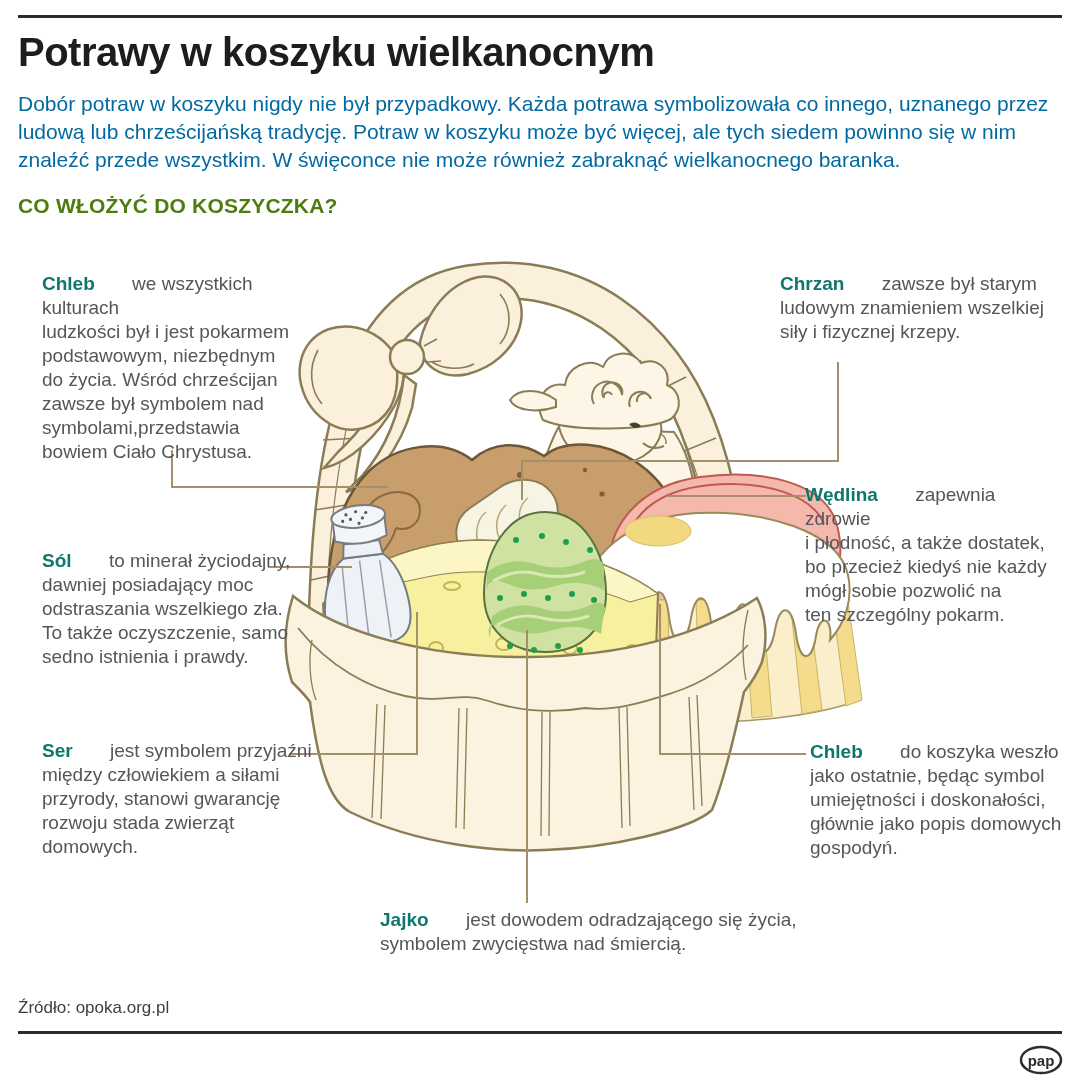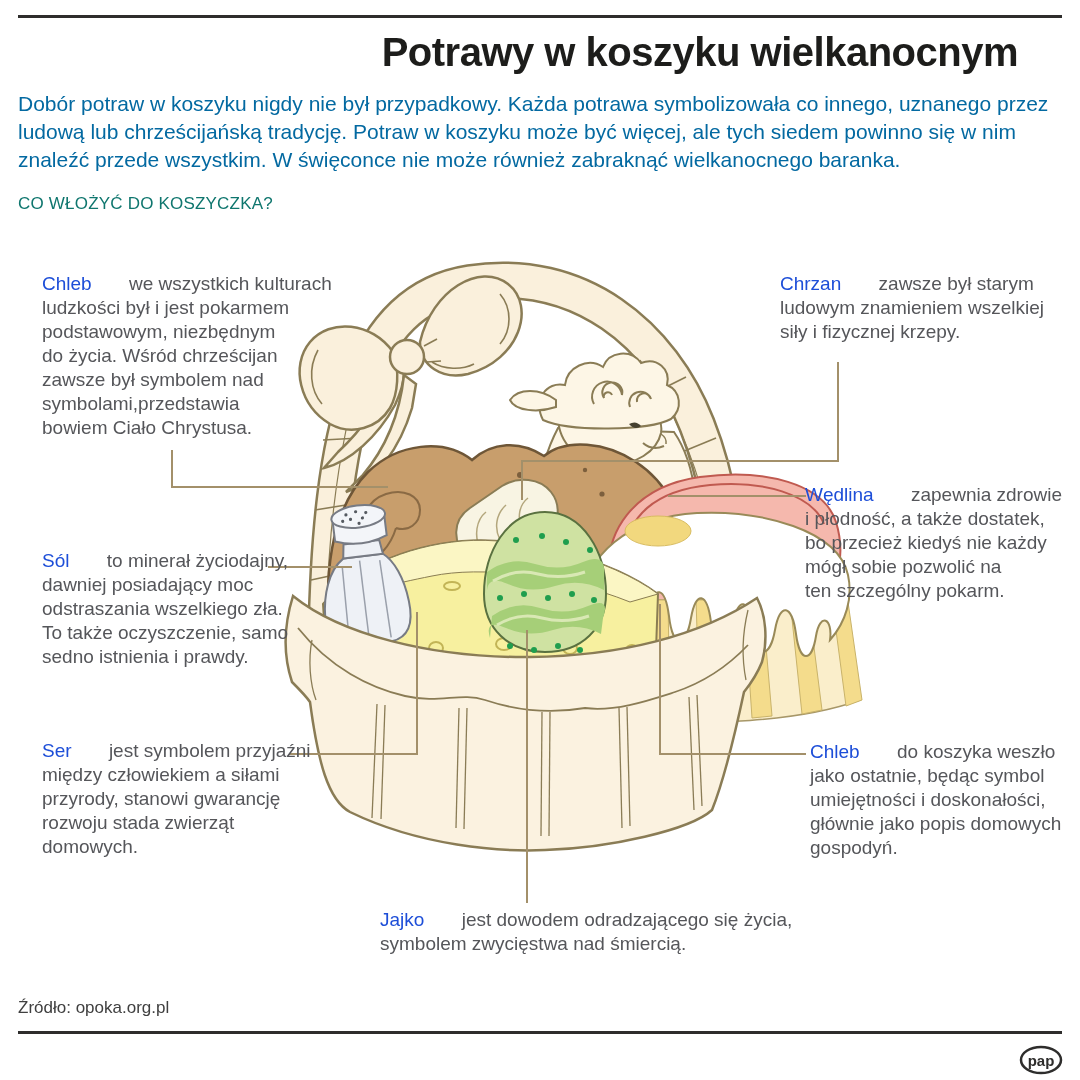--- a/index.html
+++ b/index.html
@@ -1,24 +1,24 @@
 <!DOCTYPE html>
 <html><head>
 <meta charset="utf-8">
 <style>
   html,body{margin:0;padding:0;background:#ffffff;}
   body{width:1080px;height:1080px;position:relative;font-family:"Liberation Sans","DejaVu Sans",sans-serif;overflow:hidden;}
   .rule{position:absolute;left:18px;width:1044px;height:3px;background:#2e2d2c;}
   #rule-top{top:15px;}
   #rule-bottom{top:1031px;}
-  #title{position:absolute;left:18px;top:30px;width:1000px;font-size:40px;font-weight:700;color:#1d1d1b;letter-spacing:-0.5px;text-align:right;}
+  #title{position:absolute;left:18px;top:30px;width:1000px;font-size:40px;font-weight:700;color:#1d1d1b;letter-spacing:-0.5px;}
   #intro{position:absolute;left:18px;top:90px;width:1046px;font-size:21px;line-height:28px;color:#0369a1;}
-  #section-heading{position:absolute;left:18px;top:194px;font-size:17px;font-weight:400;color:#0f766e;letter-spacing:.2px;}
+  #section-heading{position:absolute;left:18px;top:194px;font-size:21px;font-weight:700;color:#4d7c0f;letter-spacing:.2px;}
   .item{position:absolute;font-size:19px;line-height:24px;color:#55565a;z-index:3;}
-  .item b{color:#1d4ed8;font-weight:400;margin-right:.28em;}
+  .item b{color:#0f766e;font-weight:700;margin-right:.28em;}
   .item .t{white-space:pre-line;margin-left:32px;}
   #item-chleb{left:42px;top:272px;width:290px;}
   #item-sol{left:42px;top:549px;width:280px;}
   #item-ser{left:42px;top:739px;width:270px;}
   #item-chrzan{left:780px;top:272px;width:290px;}
   #item-wedlina{left:805px;top:483px;width:260px;}
   #item-ciasto{left:810px;top:740px;width:260px;}
   #item-jajko{left:380px;top:908px;width:480px;}
   #illustration{position:absolute;left:0;top:0;z-index:1;}
   #source{position:absolute;left:18px;top:998px;font-size:17px;color:#404040;}

